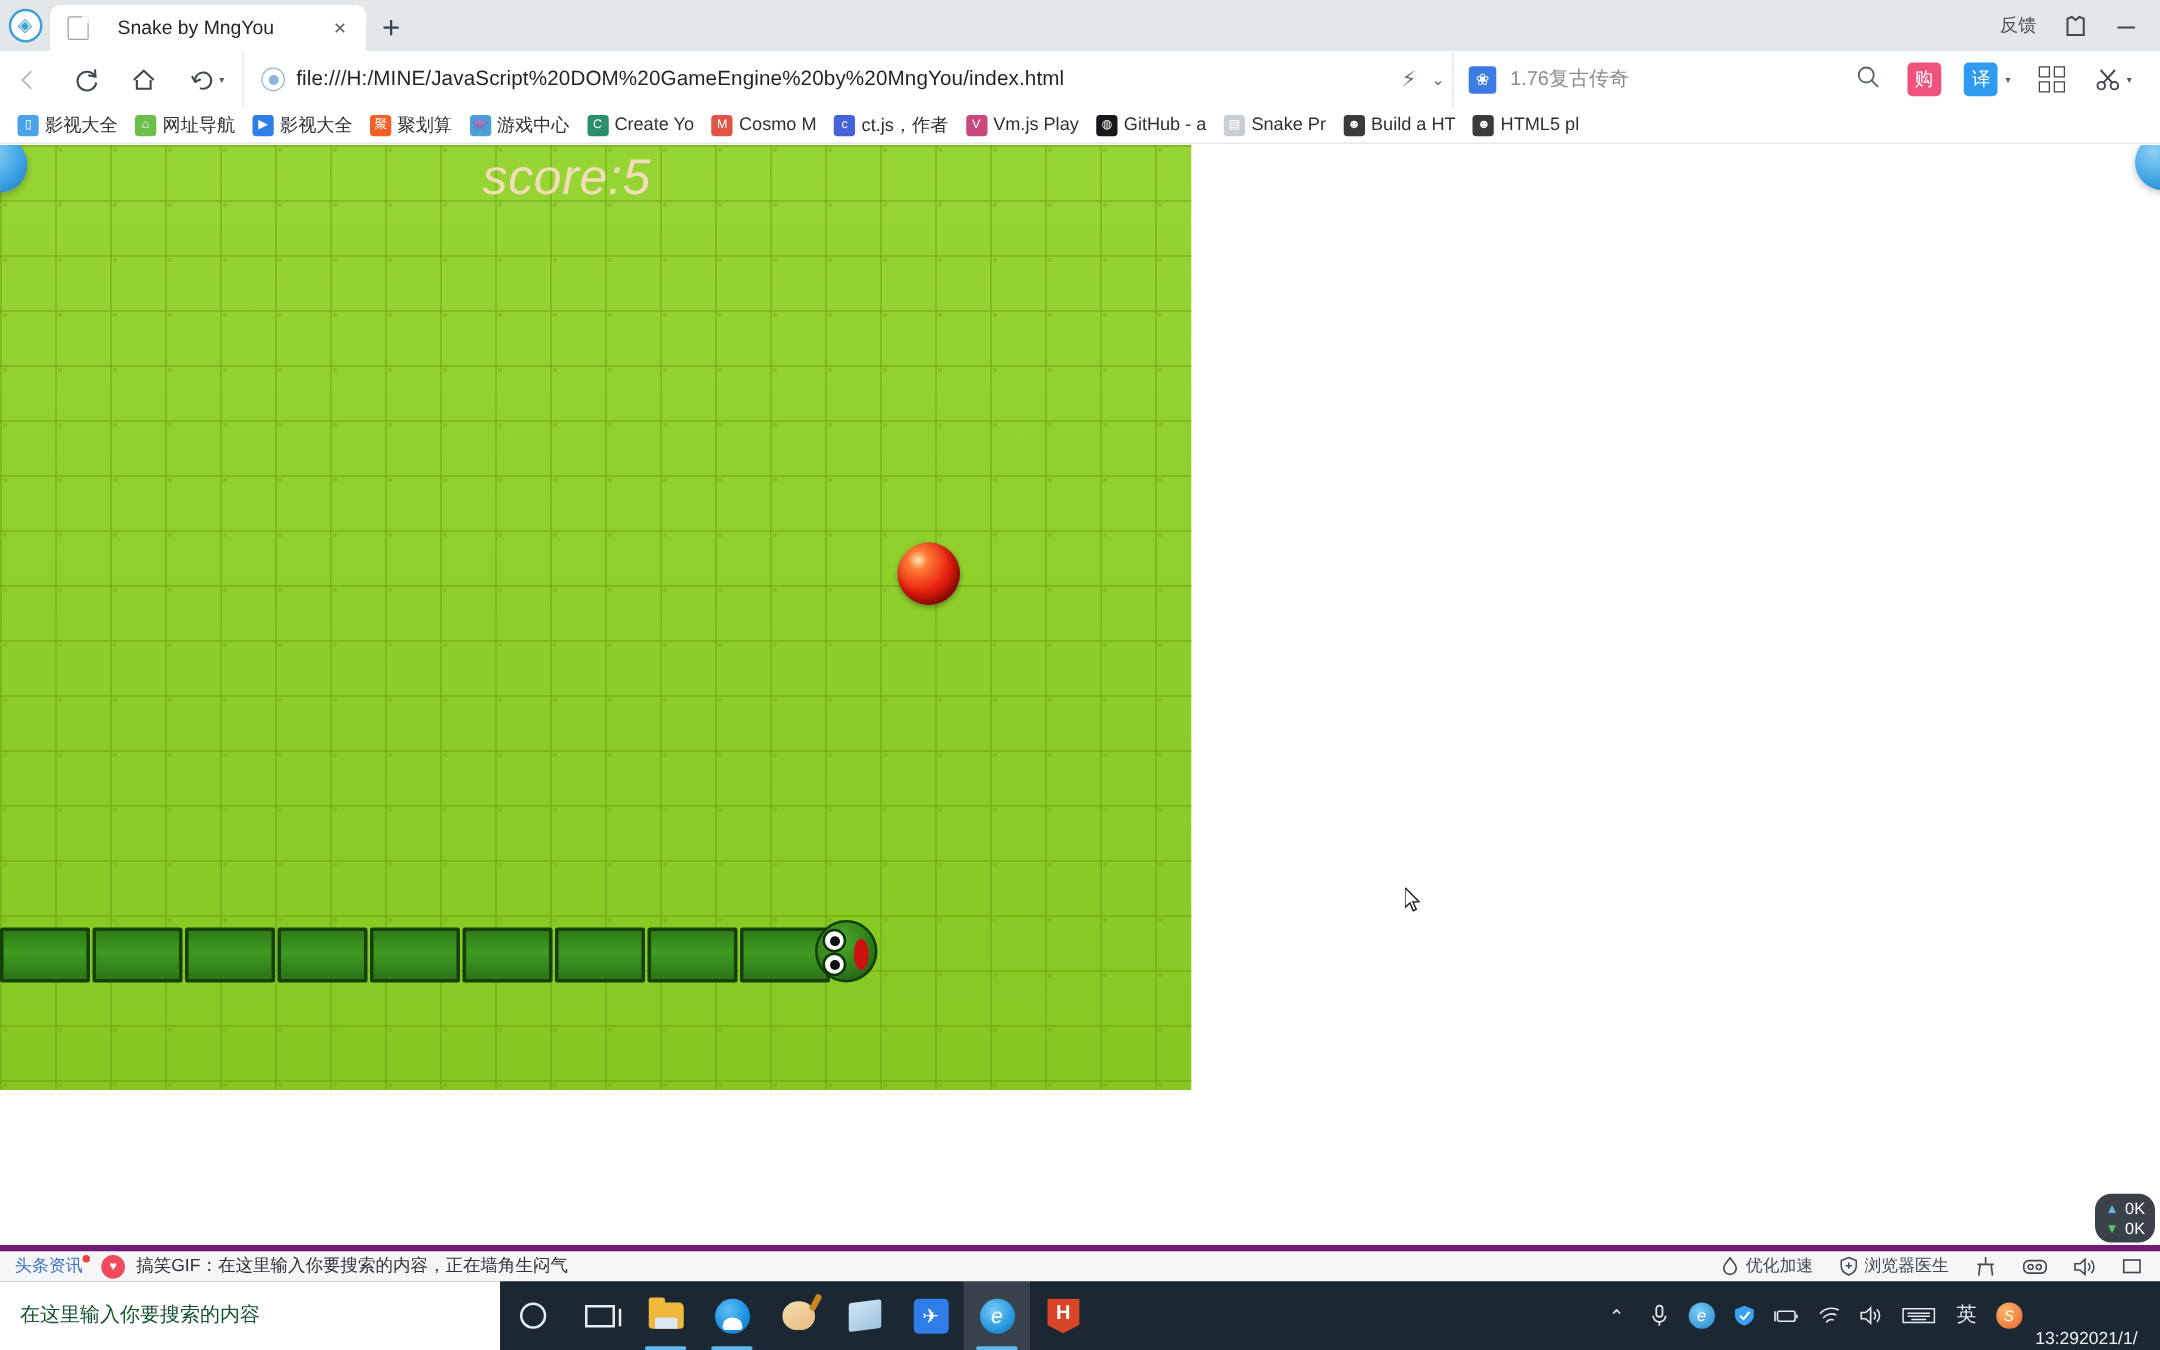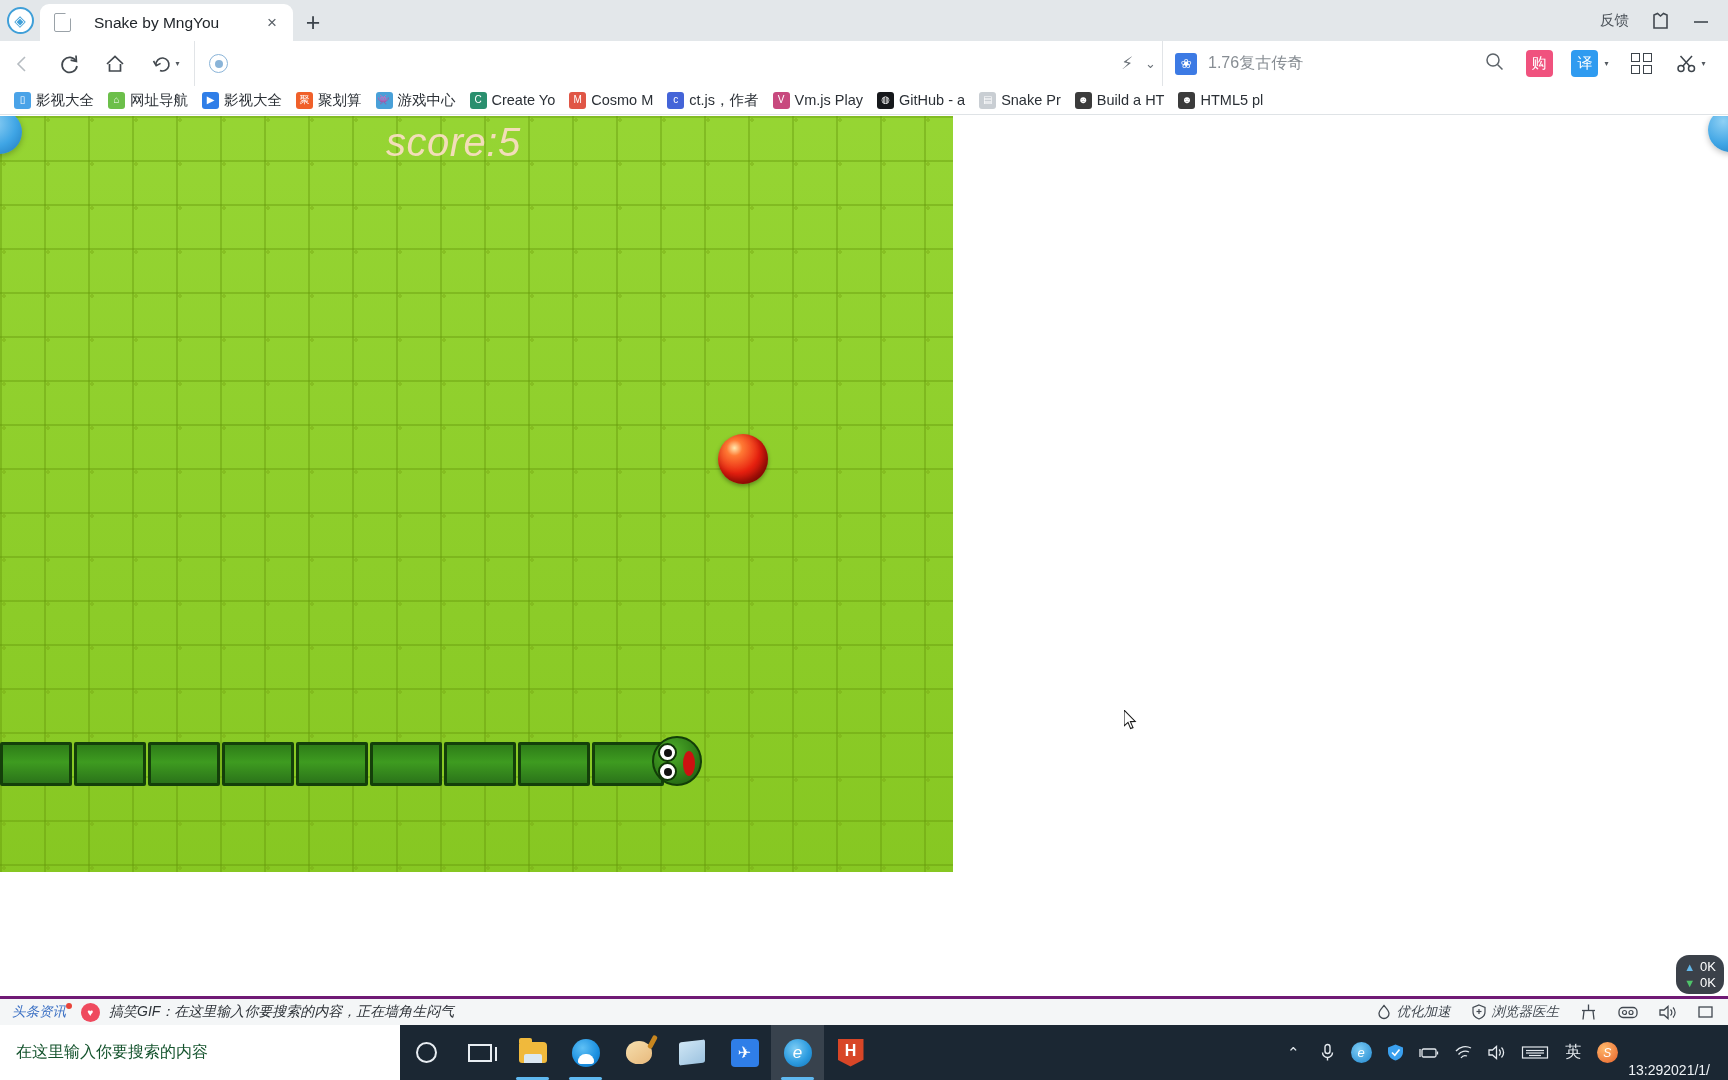--- a/index.html
+++ b/index.html
@@ -195,22 +195,22 @@
     position: absolute; border-radius: 50%;
     background: radial-gradient(circle at 35% 30%, #8fd0f4 0%, #3fa5e5 55%, #1f78bb 100%);
     box-shadow: 0 2px 6px rgba(0,0,0,.25);
   }
   .orb-left { left: -22px; top: -6px; width: 44px; height: 44px; }
   .orb-right { right: -24px; top: -8px; width: 44px; height: 44px; }
 
   
   .statusbar {
     position: absolute; left: 0; top: 996px; width: 1728px; height: 29px;
-    background: #f4f6f7; border-top: 3px solid #701a75;
-    display: flex; align-items: center; padding: 0 12px; gap: 9px; font-style: italic;
+    background: #f4f6f7; border-top: 5px solid #701a75;
+    display: flex; align-items: center; padding: 0 12px; gap: 9px;
   }
   .news-tag { font-size: 13.5px; color: #3b70c4; position: relative; white-space: nowrap; }
   .news-dot { width: 6px; height: 6px; border-radius: 50%; background: #e8443a; display: inline-block; vertical-align: top; }
   .heart-ico {
     width: 19px; height: 19px; border-radius: 50%; background: #ef4a5e;
     display: flex; align-items: center; justify-content: center;
     font-size: 10px; color: #fff; flex: none;
   }
   .news-text { font-size: 14px; color: #2d3238; white-space: nowrap; }
   .status-right { margin-left: auto; display: flex; align-items: center; gap: 20px; }
@@ -379,20 +379,21 @@
           <path d="M4 11 A6.5 6.5 0 1 1 8 16.5" fill="none" stroke="currentColor" stroke-width="1.6"></path>
           <polyline points="1.5,7 4.2,11.6 8.6,9.4" fill="none" stroke="currentColor" stroke-width="1.6"></polyline>
         </svg>
       <span class="caret-sm">▾</span>
     </div>
 
     <div class="urlbar">
       <span class="url-shield">
           <i></i>
         </span>
+      <span class="url-text">file:///H:/MINE/JavaScript%20DOM%20GameEngine%20by%20MngYou/index.html</span>
       <span class="url-extras">
         <span class="bolt">⚡</span>
         <span class="caret-sm" style="font-size:13px;color:#6a7178">⌄</span>
       </span>
     </div>
 
     <div class="searchbox">
       <span class="baidu-ico">
         <span class="paw">❀</span>
       </span>

